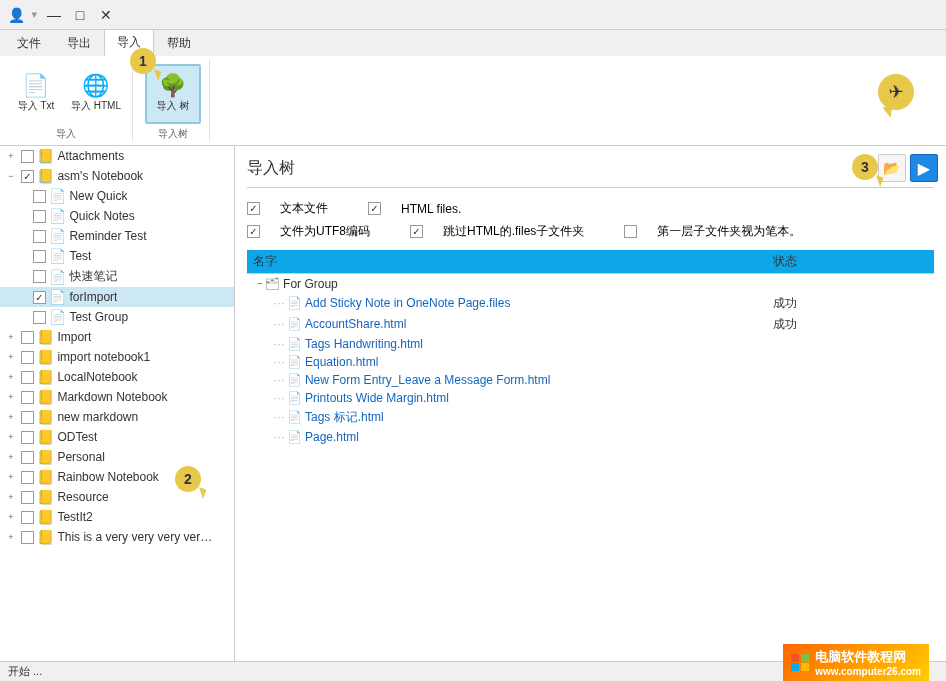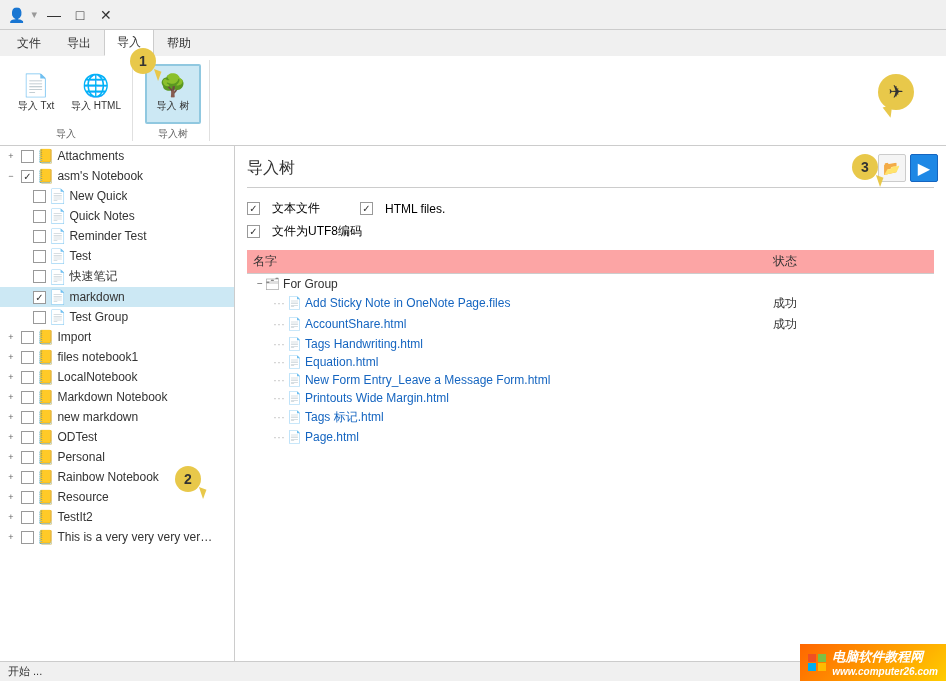--- a/index.html
+++ b/index.html
@@ -46,31 +46,31 @@
     .indent-1 { padding-left: 16px; }
     
     .callout-2 { position: absolute; left: 175px; top: 320px; background: #e8c84a; border-radius: 50%; width: 26px; height: 26px; display: flex; align-items: center; justify-content: center; font-size: 14px; font-weight: bold; color: #333; z-index: 10; }
     .callout-2::after { content: ''; position: absolute; bottom: -6px; right: -4px; width: 0; height: 0; border-left: 8px solid transparent; border-right: 0px solid transparent; border-top: 10px solid #e8c84a; transform: rotate(20deg); }
     
     
     .right-panel { flex: 1; background: white; padding: 12px; overflow-y: auto; position: relative; }
     .panel-title { font-size: 16px; font-weight: normal; margin-bottom: 12px; color: #333; border-bottom: 1px solid #ccc; padding-bottom: 8px; }
     
     .options-row { display: flex; gap: 40px; margin-bottom: 6px; align-items: center; }
-    .option-item { display: flex; align-items: center; gap: 12px; font-size: 12px; }
+    .option-item { display: flex; align-items: center; gap: 20px; font-size: 12px; }
     .opt-checkbox { width: 13px; height: 13px; border: 1px solid #999; background: white; display: inline-flex; align-items: center; justify-content: center; flex-shrink: 0; }
     .opt-checkbox.checked::after { content: '✓'; font-size: 10px; color: #333; }
     
     .toolbar-right { position: absolute; top: 8px; right: 8px; display: flex; gap: 4px; }
     .tool-btn { width: 28px; height: 28px; border: 1px solid #ccc; background: #f5f5f5; cursor: pointer; display: flex; align-items: center; justify-content: center; font-size: 14px; border-radius: 2px; }
     .tool-btn.blue-active { background: #1e88e5; border-color: #1565c0; color: white; }
     
     .file-tree { margin-top: 10px; }
     .file-table { width: 100%; border-collapse: collapse; }
-    .file-table th { font-size: 12px; font-weight: normal; text-align: left; padding: 3px 6px; border-bottom: 1px solid #ccc; color: #333; background: #fca5a5; }
+    .file-table th { font-size: 12px; font-weight: normal; text-align: left; padding: 3px 6px; border-bottom: 1px solid #ccc; color: #333; background: #0ea5e9; }
     .file-table td { font-size: 12px; padding: 2px 6px; color: #333; }
     .file-tree-row td { }
     .file-link { color: #1565c0; text-decoration: none; cursor: pointer; }
     .tree-expand { color: #666; margin-right: 2px; font-size: 10px; }
     
     
     .status-bar { height: 20px; background: #f0f0f0; border-top: 1px solid #ccc; display: flex; align-items: center; padding: 0 8px; font-size: 11px; color: #333; }
     
     
     .watermark { position: absolute; bottom: 20px; right: 0; background: linear-gradient(135deg, #ff6600 0%, #ff9900 50%, #ffcc00 100%); padding: 4px 8px; display: flex; align-items: center; gap: 6px; font-size: 11px; color: white; font-weight: bold; }
@@ -184,42 +184,42 @@
       <span class="expand-btn">&nbsp;</span>
       <span class="checkbox"></span>
       <span class="nb-icon">📄</span>
       <span class="item-label">快速笔记</span>
     </div>
 
     <div class="tree-item indent-1 selected">
       <span class="expand-btn">&nbsp;</span>
       <span class="checkbox checked"></span>
       <span class="nb-icon">📄</span>
-      <span class="item-label">markdown</span>
+      <span class="item-label">forImport</span>
     </div>
 
     <div class="tree-item indent-1">
       <span class="expand-btn">&nbsp;</span>
       <span class="checkbox"></span>
       <span class="nb-icon">📄</span>
       <span class="item-label">Test Group</span>
     </div>
 
     <div class="tree-item">
       <span class="expand-btn">+</span>
       <span class="checkbox"></span>
       <span class="nb-icon">📒</span>
       <span class="item-label">Import</span>
     </div>
 
     <div class="tree-item">
       <span class="expand-btn">+</span>
       <span class="checkbox"></span>
       <span class="nb-icon">📒</span>
-      <span class="item-label">files notebook1</span>
+      <span class="item-label">import notebook1</span>
     </div>
 
     <div class="tree-item">
       <span class="expand-btn">+</span>
       <span class="checkbox"></span>
       <span class="nb-icon">📒</span>
       <span class="item-label">LocalNotebook</span>
     </div>
 
     <div class="tree-item">
@@ -300,20 +300,28 @@
         <span class="opt-checkbox checked"></span>
         <span>HTML files.</span>
       </div>
     </div>
 
     <div class="options-row">
       <div class="option-item">
         <span class="opt-checkbox checked"></span>
         <span>文件为UTF8编码</span>
       </div>
+      <div class="option-item">
+        <span class="opt-checkbox checked"></span>
+        <span>跳过HTML的.files子文件夹</span>
+      </div>
+      <div class="option-item">
+        <span class="opt-checkbox"></span>
+        <span>第一层子文件夹视为笔本。</span>
+      </div>
     </div>
 
     <div class="file-tree">
       <table class="file-table">
         <thead>
           <tr>
             <th style="width:520px;">名字</th>
             <th>状态</th>
           </tr>
         </thead>
@@ -420,21 +428,21 @@
         </tbody>
       </table>
     </div>
   </div>
 </div>
 
 <div class="status-bar">
   <span>开始 ...</span>
 </div>
 
-<div class="watermark" style="position:fixed;bottom:0;right:0;z-index:100;font-style:italic;">
+<div class="watermark" style="position:fixed;bottom:0;right:17px;z-index:100;">
   <div class="windows-logo">
     <div class="win-q"></div>
     <div class="win-q2"></div>
     <div class="win-q3"></div>
     <div class="win-q4"></div>
   </div>
   <div style="display:flex;flex-direction:column;">
     <span style="font-size:13px;">电脑软件教程网</span>
     <span style="font-size:10px;">www.computer26.com</span>
   </div>

